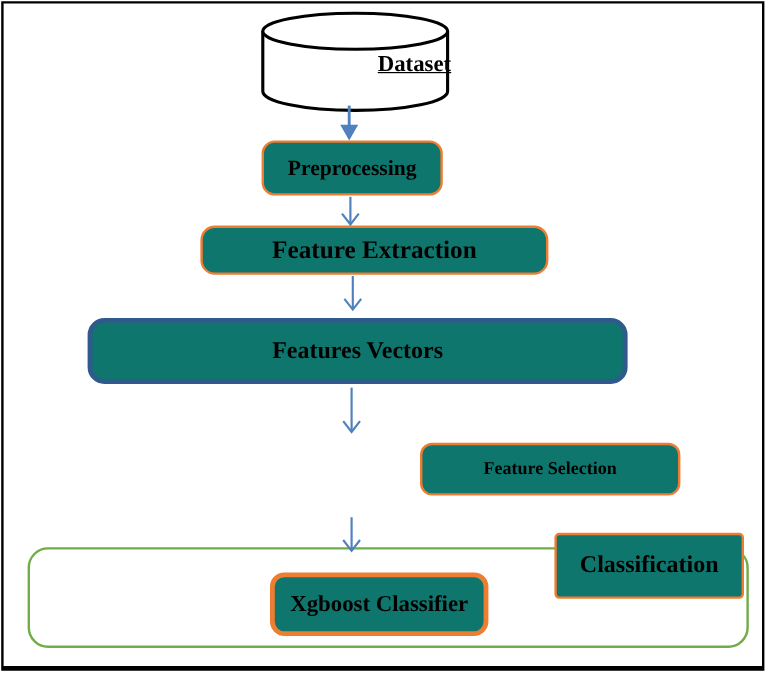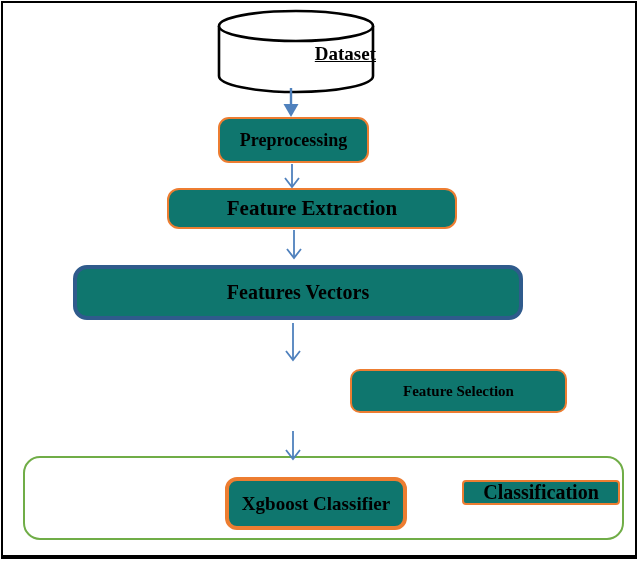--- a/index.html
+++ b/index.html
@@ -37,21 +37,21 @@
   .green-thin   { border: 2.5px solid #70AD47; }
   .dashed-orange { border: 5px dashed #ED7D31; }
 
   #node-preprocessing      { left: 218px; top: 117px; width: 151px; height: 46px; border-radius: 11px; font-size: 18px; z-index: 3; }
   #node-feature-extraction { left: 167px; top: 188px; width: 290px; height: 41px; border-radius: 12px; font-size: 21px; z-index: 3; }
   #node-features-vectors   { left:  73px; top: 265px; width: 450px; height: 55px; border-radius: 14px; font-size: 20px; z-index: 3; }
   #node-feature-selection  { left: 350px; top: 336px; width: 217px; height: 44px; border-radius: 10px; font-size: 15px; z-index: 4; margin-top: 33px; }
   #node-bcddo              { left:  42px; top: 369px; width: 495px; height: 61px; border-radius: 8px;  font-size: 22px; z-index: 2; }
   #group-classification    { left:  23px; top: 456px; width: 601px; height: 84px; border-radius: 17px; z-index: 1; background: transparent; }
   #node-xgboost            { left: 225px; top: 477px; width: 182px; height: 53px; border-radius: 12px; font-size: 19px; z-index: 2; }
-  #node-classification     { left: 462px; top: 444px; width: 158px; height: 25px; border-radius: 4px; font-size: 20px; z-index: 4; margin-top: 36px; }
+  #node-classification     { left: 462px; top: 444px; width: 158px; height: 55px; border-radius: 4px; font-size: 20px; z-index: 4; }
 
   #node-dataset { position: absolute; left: 216px; top: 7px; width: 160px; height: 90px; z-index: 3; }
   #node-dataset .cyl-label {
     position: absolute; left: 0; right: 0; top: 36px;
     text-align: right; font-weight: 700; font-size: 19px; color: #000; text-decoration: underline;
   }
   #arrows { position: absolute; left: 0; top: 0; width: 640px; height: 563px; z-index: 5; pointer-events: none; }
 </style>
 </head>
 <body>

